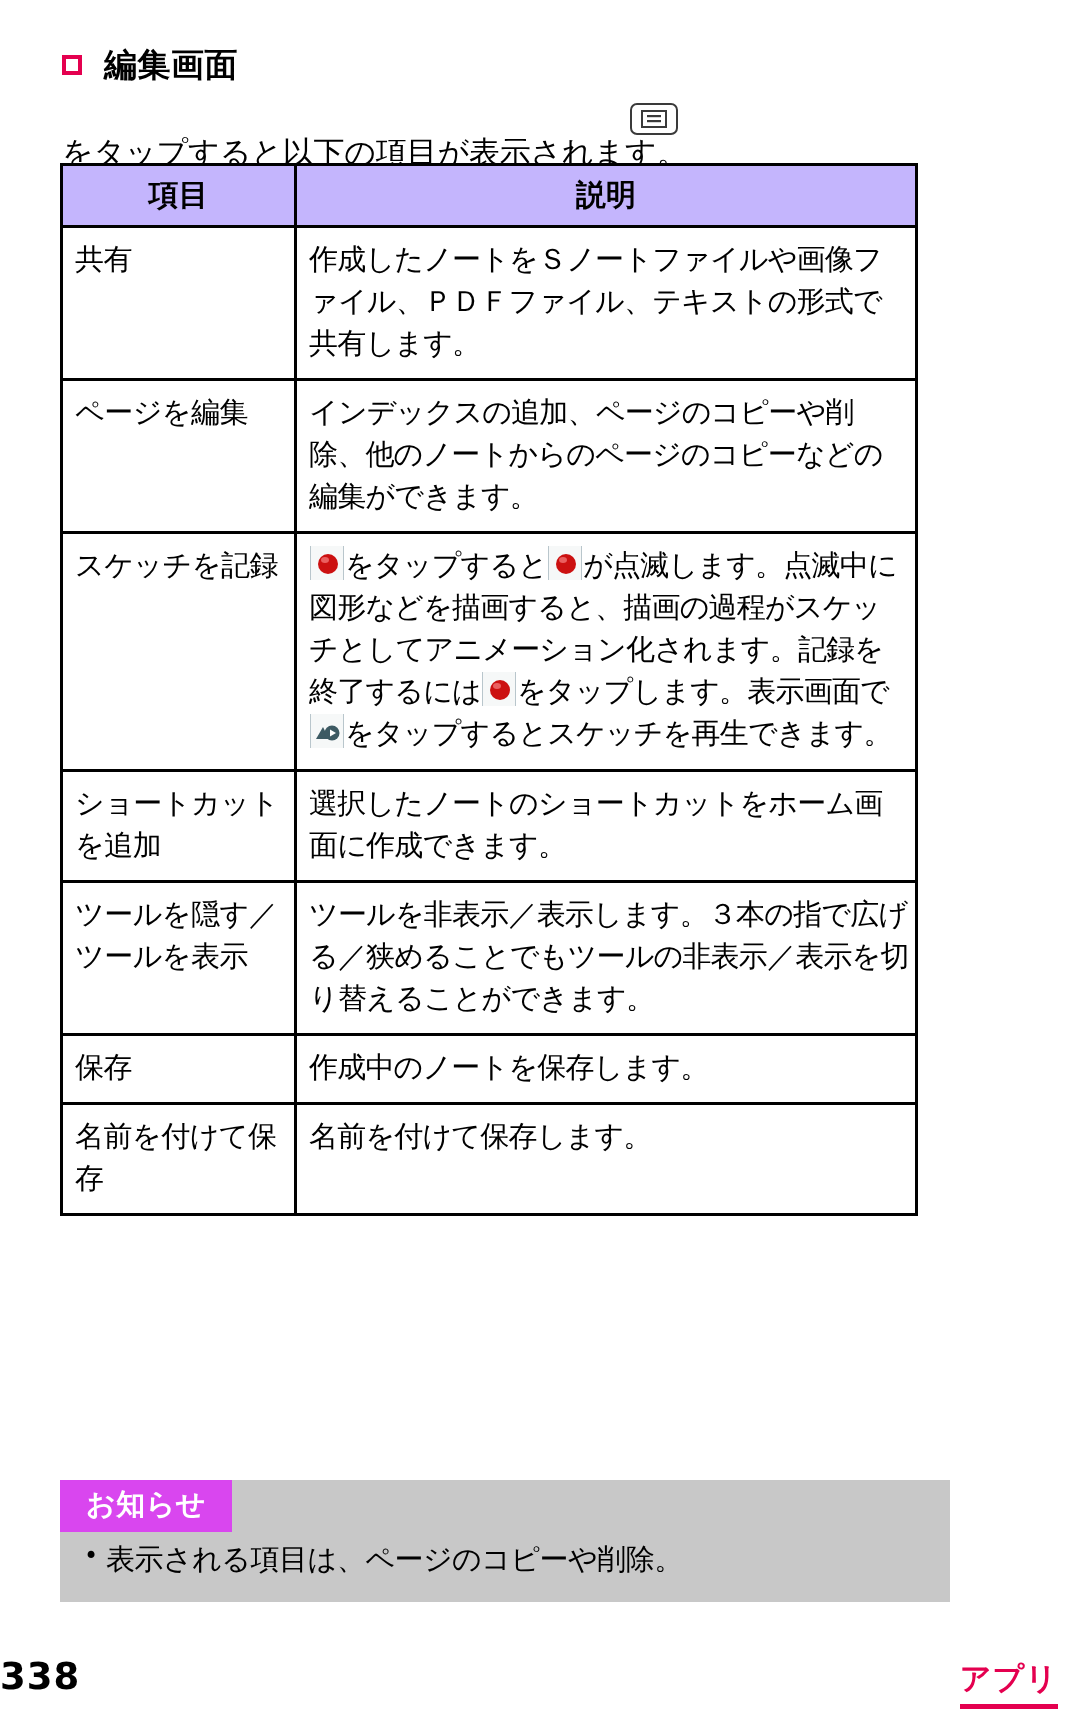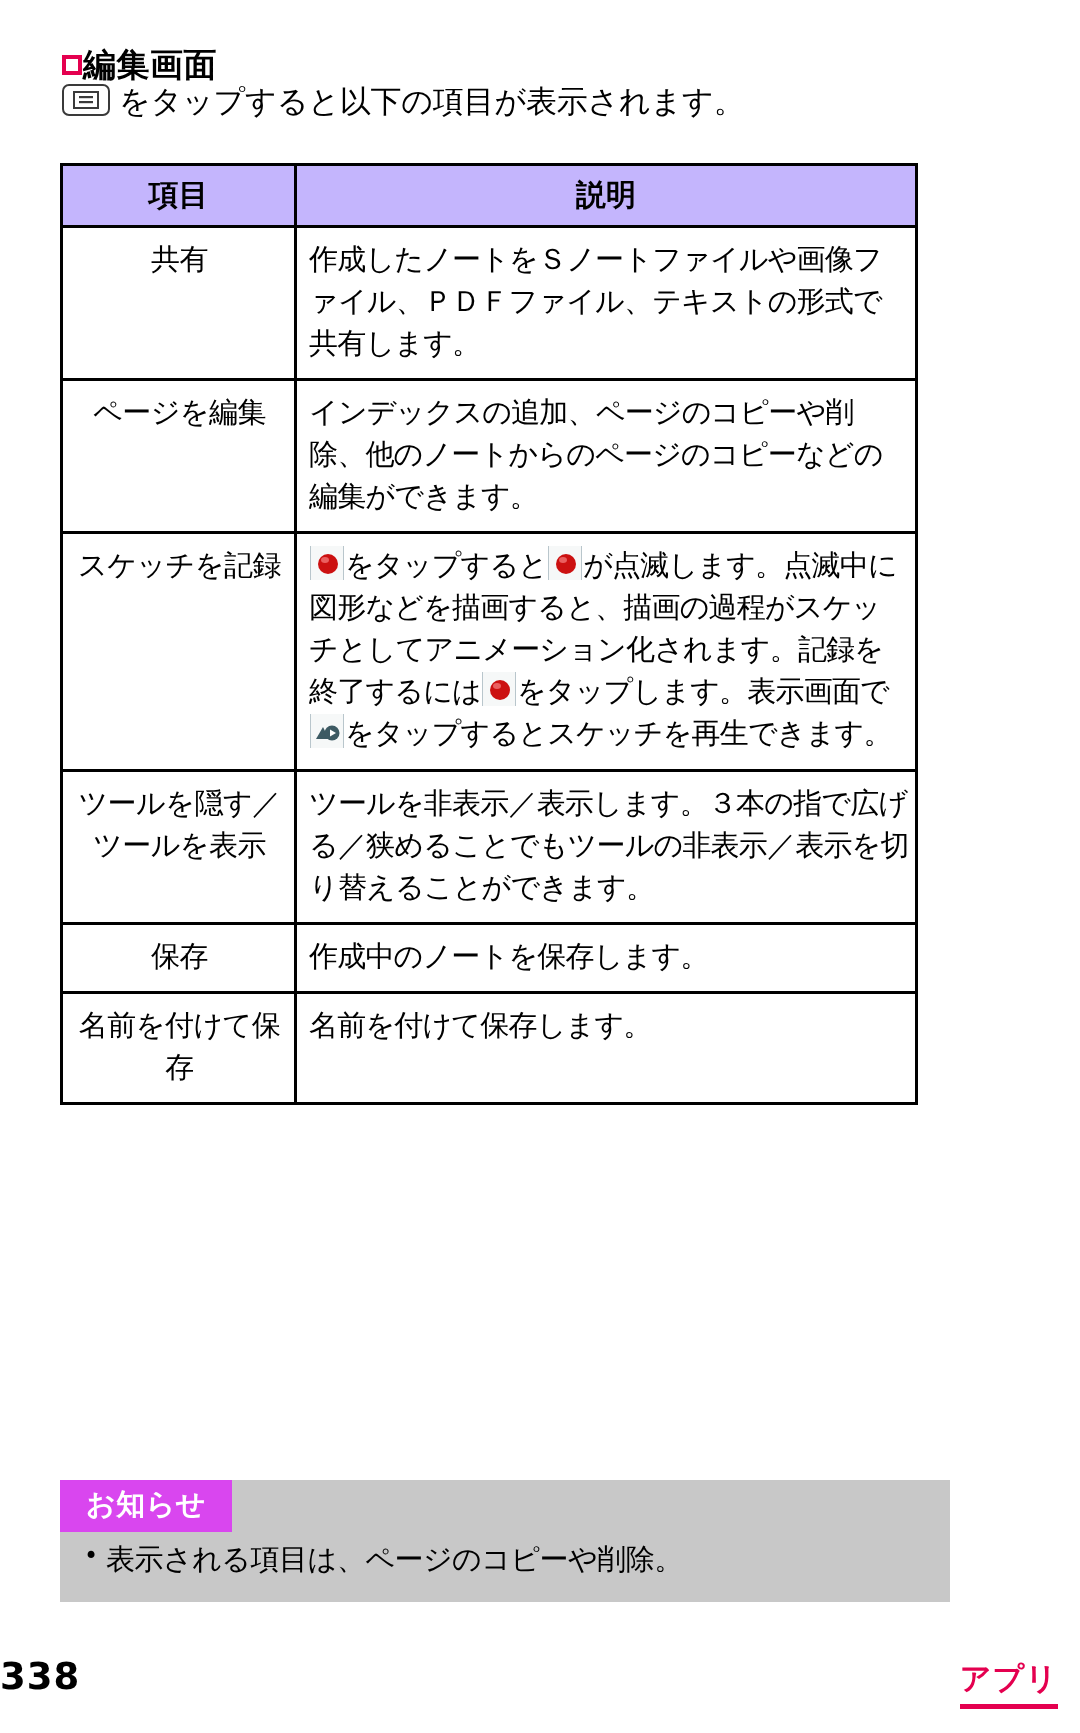--- a/index.html
+++ b/index.html
@@ -21,43 +21,44 @@
     inset: 0;
   }
 
   
   .heading-row {
     position: absolute;
     left: 62px;
     top: 48px;
     display: flex;
     align-items: center;
-    gap: 1px;
+    gap: 22px;
   }
   .sq-bullet {
     width: 20px;
     height: 20px;
     border: 4px solid #e4004f;
     box-sizing: border-box;
     display: inline-block;
   }
   .heading-text {
     font-size: 33px;
     font-weight: bold;
     letter-spacing: 0.5px;
     line-height: 1;
   }
 
   
   .intro-row {
     position: absolute;
     left: 62px;
-    top: 84px;
+    top: 103px;
     display: flex;
-    align-items: flex-start;
+    align-items: flex-end;
+    flex-direction: column;
   }
   .menu-key {
     width: 48px;
     height: 32px;
     border: 2px solid #3a3a3a;
     border-radius: 7px;
     box-sizing: border-box;
     display: inline-flex;
     align-items: center;
     justify-content: center;
@@ -102,21 +103,20 @@
     border-right: 3px solid #000;
     border-top: 3px solid #000;
     border-bottom: 3px solid #000;
     vertical-align: top;
     font-size: 29px;
     line-height: 1.45;
     padding: 10px 10px 14px 12px;
   }
   table.spec td.item {
     letter-spacing: -0.5px;
-    text-align: center;
   }
   table.spec td.desc {
     letter-spacing: -0.8px;
     padding-right: 6px;
     margin-top: 32px;
   }
 
   
   .chip {
     display: inline-block;
@@ -241,20 +241,24 @@
                 </svg></span>が点滅します。点滅中に図形などを描画すると、描画の過程がスケッチとしてアニメーション化されます。記録を終了するには<span class="chip"><svg width="34" height="34" viewBox="0 0 34 34">
                   <circle cx="17" cy="18" r="10" fill="#cc1111"></circle>
                   <ellipse cx="14" cy="14" rx="4" ry="3" fill="#ee6f6f" opacity="0.85"></ellipse>
                 </svg></span>をタップします。表示画面で<span class="chip"><svg width="34" height="34" viewBox="0 0 34 34">
                   <path d="M5 25 L12 13 L18 25 Z" fill="#3d5a63"></path>
                   <circle cx="21" cy="19" r="7.5" fill="#3d5a63"></circle>
                   <path d="M19 15.5 L25 19 L19 22.5 Z" fill="#ffffff"></path>
                 </svg></span>をタップするとスケッチを再生できます。</td>
         </tr>
         <tr>
+          <td class="item">ショートカットを追加</td>
+          <td class="desc">選択したノートのショートカットをホーム画面に作成できます。</td>
+        </tr>
+        <tr>
           <td class="item">ツールを隠す／ツールを表示</td>
           <td class="desc">ツールを非表示／表示します。３本の指で広げる／狭めることでもツールの非表示／表示を切り替えることができます。</td>
         </tr>
         <tr>
           <td class="item">保存</td>
           <td class="desc">作成中のノートを保存します。</td>
         </tr>
         <tr>
           <td class="item">名前を付けて保存</td>
           <td class="desc">名前を付けて保存します。</td>

